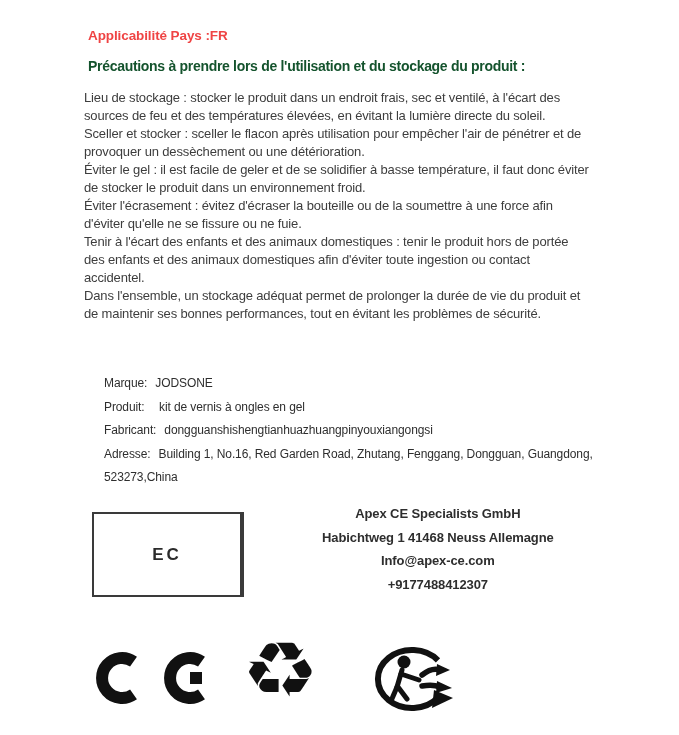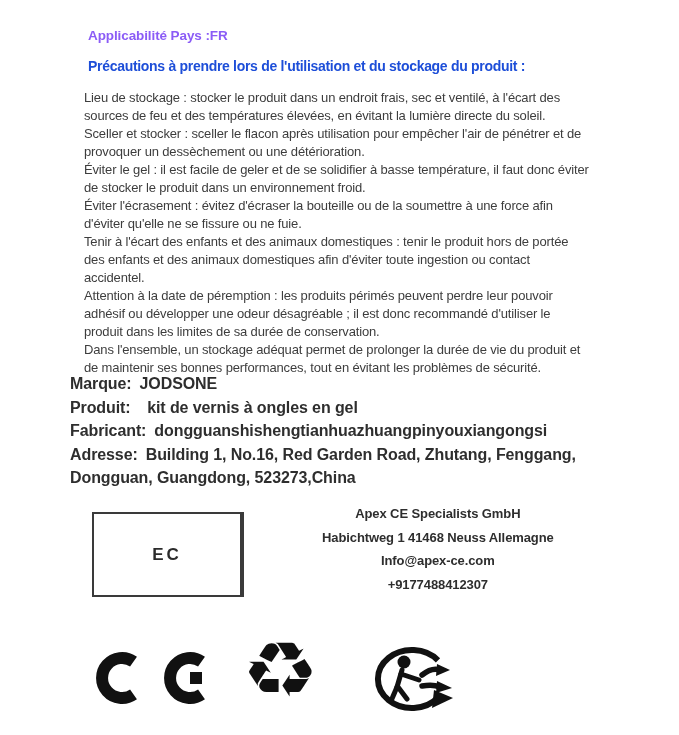--- a/index.html
+++ b/index.html
@@ -7,38 +7,38 @@
   body {
     width: 679px; height: 735px;
     font-family: "Liberation Sans", "DejaVu Sans", sans-serif;
     color: #3a3a3a;
     overflow: hidden;
   }
   .page { position: relative; width: 679px; height: 735px; background: #ffffff; }
 
   .applicability {
     position: absolute; left: 88px; top: 28px;
-    font-size: 13.5px; font-weight: 700; color: #8b5cf6;
+    font-size: 13.5px; font-weight: 700; color: #ef4444;
     letter-spacing: -0.1px;
   }
   .precautions-title {
     position: absolute; left: 88px; top: 58px;
-    font-size: 14px; font-weight: 700; color: #1d4ed8;
+    font-size: 14px; font-weight: 700; color: #14532d;
     letter-spacing: -0.3px;
   }
   .body-text {
     position: absolute; left: 84px; top: 89px; width: 505px;
     font-size: 13px; line-height: 18px; color: #3d3d3d;
     letter-spacing: -0.15px;
   }
   .body-text p { margin: 0; }
 
   .product-info {
-    position: absolute; left: 70px; top: 372px; width: 528px;
-    font-size: 16px; line-height: 23.5px; font-weight: 700; color: #2e2e2e;
+    position: absolute; left: 104px; top: 372px; width: 528px;
+    font-size: 12px; line-height: 23.5px; font-weight: 400; color: #2e2e2e;
     letter-spacing: -0.1px;
   }
   .pi-value { margin-left: 8px; white-space: pre-wrap; }
 
   .ecrep-box {
     position: absolute; left: 92px; top: 512px;
     width: 152px; height: 85px;
     border: 2px solid #3a3a3a;
     display: flex;
   }
@@ -73,21 +73,20 @@
   <div class="applicability">Applicabilité Pays :FR</div>
 
   <div class="precautions-title">Précautions à prendre lors de l'utilisation et du stockage du produit :</div>
 
   <div class="body-text">
     <p>Lieu de stockage : stocker le produit dans un endroit frais, sec et ventilé, à l'écart des sources de feu et des températures élevées, en évitant la lumière directe du soleil.</p>
     <p>Sceller et stocker : sceller le flacon après utilisation pour empêcher l'air de pénétrer et de provoquer un dessèchement ou une détérioration.</p>
     <p>Éviter le gel : il est facile de geler et de se solidifier à basse température, il faut donc éviter de stocker le produit dans un environnement froid.</p>
     <p>Éviter l'écrasement : évitez d'écraser la bouteille ou de la soumettre à une force afin d'éviter qu'elle ne se fissure ou ne fuie.</p>
     <p>Tenir à l'écart des enfants et des animaux domestiques : tenir le produit hors de portée des enfants et des animaux domestiques afin d'éviter toute ingestion ou contact accidentel.</p>
-    <p>Attention à la date de péremption : les produits périmés peuvent perdre leur pouvoir adhésif ou développer une odeur désagréable ; il est donc recommandé d'utiliser le produit dans les limites de sa durée de conservation.</p>
     <p>Dans l'ensemble, un stockage adéquat permet de prolonger la durée de vie du produit et de maintenir ses bonnes performances, tout en évitant les problèmes de sécurité.</p>
   </div>
 
   <div class="product-info">
     <div>
       <span class="pi-label">Marque:</span><span class="pi-value">JODSONE</span>
     </div>
     <div>
       <span class="pi-label">Produit:</span><span class="pi-value">  kit de vernis à ongles en gel</span>
     </div>

